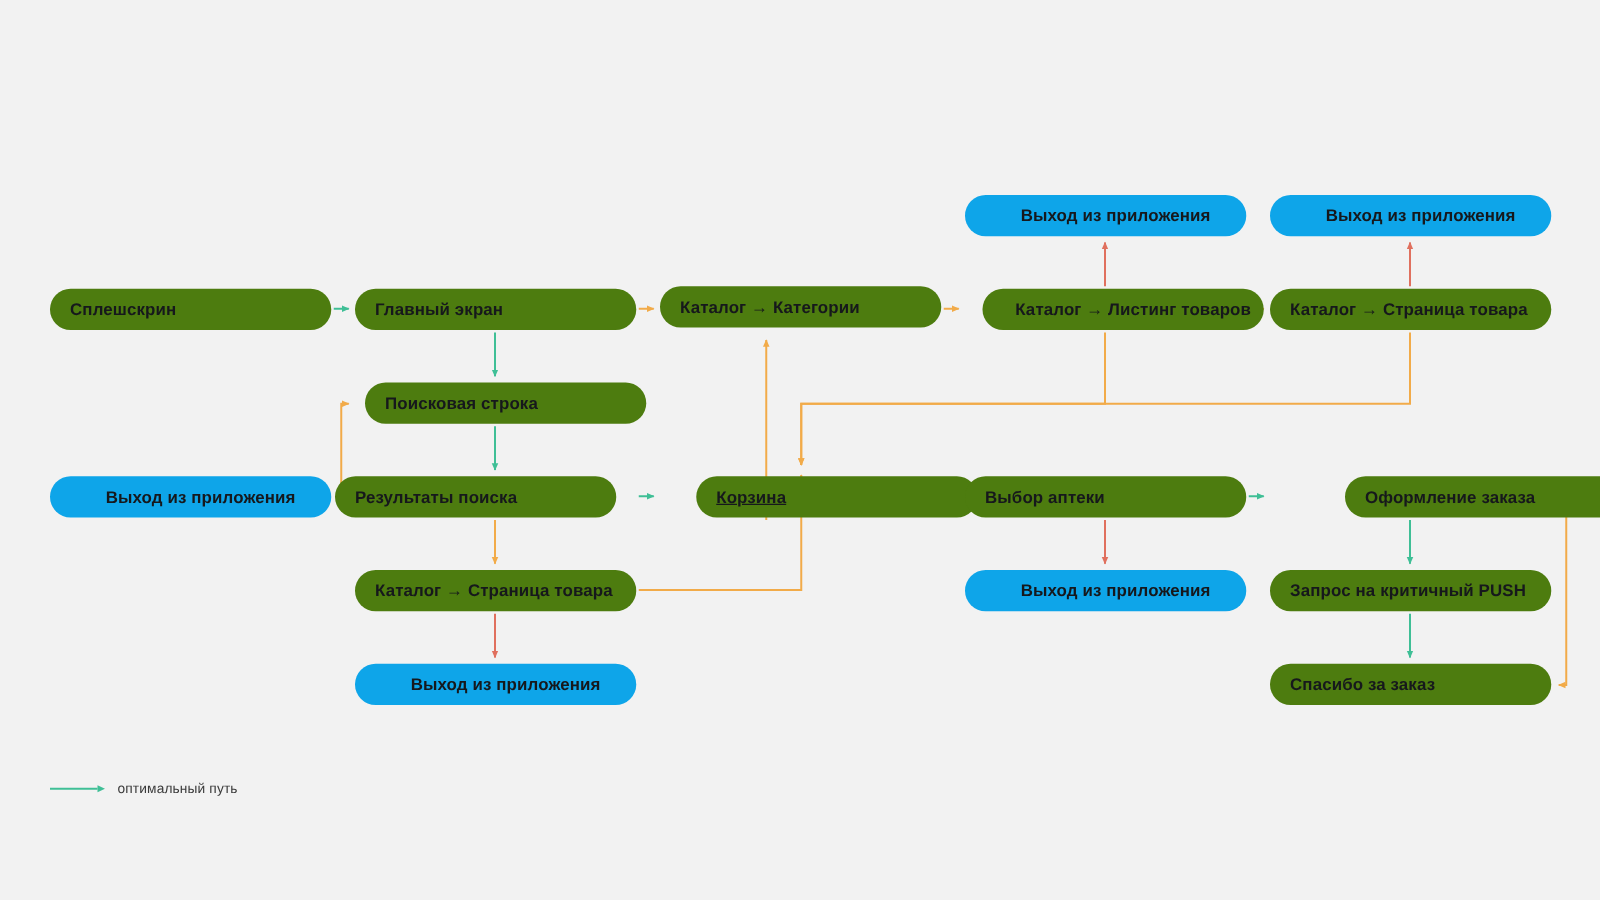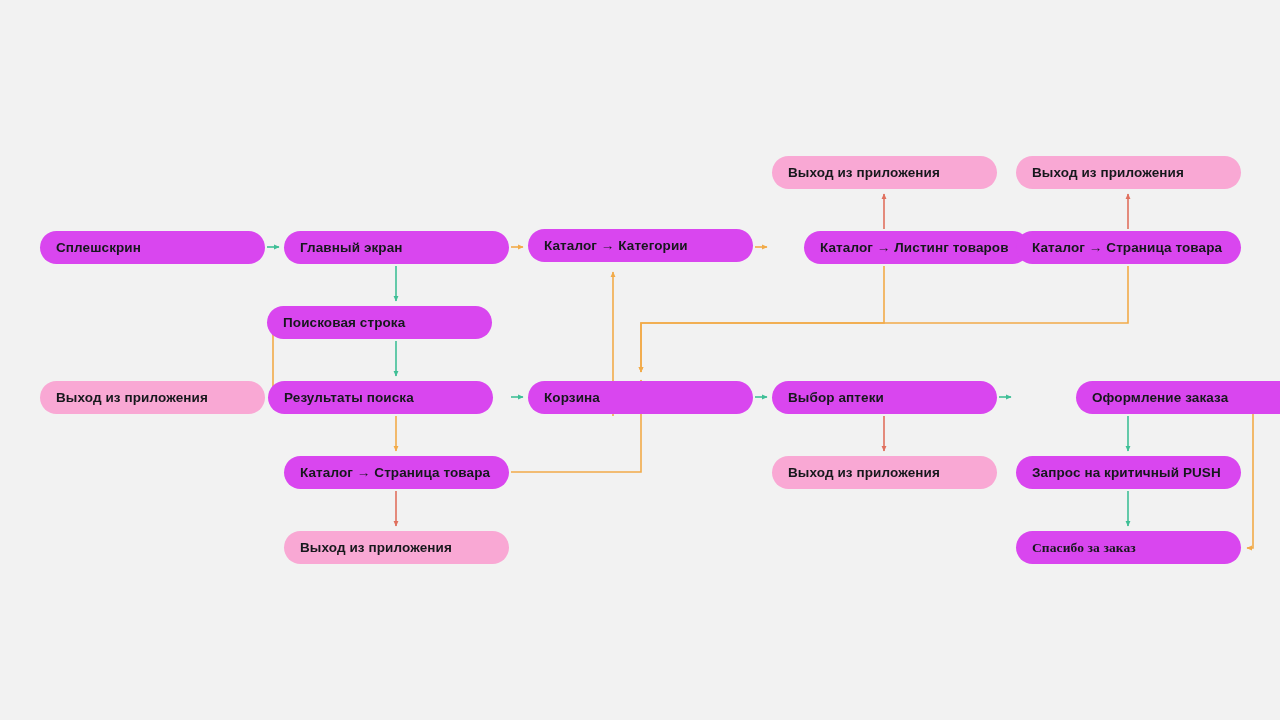--- a/index.html
+++ b/index.html
@@ -33,24 +33,25 @@
     display: flex;
     align-items: center;
     padding-left: 16px;
     font-size: 13.5px;
     font-weight: bold;
     color: #16181c;
     letter-spacing: 0.1px;
     white-space: nowrap;
   }
   .node.screen {
-    background: #d946ef;
+    background: #4d7c0f;
   }
   .node.exit {
-    background: #f9a8d4;
+    background: #0ea5e9;
+    justify-content: center;
   }
   .legend {
     position: absolute;
     left: 40px;
     top: 620px;
     width: 320px;
   }
   .legend-row {
     display: flex;
     align-items: center;
@@ -116,63 +117,70 @@
   <div id="node-layer">
       <div class="node screen" style="left: 40px; top: 231px; width: 225px; height: 33px;">
         <span>Сплешскрин</span>
       </div>
       <div class="node screen" style="left: 284px; top: 231px; width: 225px; height: 33px; text-align: right;">
         <span>Главный экран</span>
       </div>
       <div class="node screen" style="left: 528px; top: 229px; width: 225px; height: 33px;">
         <span>Каталог → Категории</span>
       </div>
-      <div class="node screen" style="left: 804px; top: 231px; width: 225px; height: 33px;">
+      <div class="node screen" style="left: 786px; top: 231px; width: 225px; height: 33px; justify-content: center;">
         <span>Каталог → Листинг товаров</span>
       </div>
       <div class="node screen" style="left: 1016px; top: 231px; width: 225px; height: 33px;">
         <span>Каталог → Страница товара</span>
       </div>
       <div class="node exit" style="left: 772px; top: 156px; width: 225px; height: 33px;">
         <span>Выход из приложения</span>
       </div>
       <div class="node exit" style="left: 1016px; top: 156px; width: 225px; height: 33px;">
         <span>Выход из приложения</span>
       </div>
-      <div class="node screen" style="left: 267px; top: 306px; width: 225px; height: 33px;">
+      <div class="node screen" style="left: 292px; top: 306px; width: 225px; height: 33px;">
         <span>Поисковая строка</span>
       </div>
       <div class="node screen" style="left: 268px; top: 381px; width: 225px; height: 33px;">
         <span>Результаты поиска</span>
       </div>
       <div class="node exit" style="left: 40px; top: 381px; width: 225px; height: 33px;">
         <span>Выход из приложения</span>
       </div>
-      <div class="node screen" style="left: 528px; top: 381px; width: 225px; height: 33px;">
+      <div class="node screen" style="left: 557px; top: 381px; width: 225px; height: 33px; text-decoration: underline;">
         <span>Корзина</span>
       </div>
       <div class="node screen" style="left: 772px; top: 381px; width: 225px; height: 33px; text-align: right;">
         <span>Выбор аптеки</span>
       </div>
       <div class="node screen" style="left: 1076px; top: 381px; width: 225px; height: 33px;">
         <span>Оформление заказа</span>
       </div>
       <div class="node screen" style="left: 284px; top: 456px; width: 225px; height: 33px;">
         <span>Каталог → Страница товара</span>
       </div>
       <div class="node exit" style="left: 772px; top: 456px; width: 225px; height: 33px;">
         <span>Выход из приложения</span>
       </div>
       <div class="node screen" style="left: 1016px; top: 456px; width: 225px; height: 33px;">
         <span>Запрос на критичный PUSH</span>
       </div>
       <div class="node exit" style="left: 284px; top: 531px; width: 225px; height: 33px;">
         <span>Выход из приложения</span>
       </div>
-      <div class="node screen" style="left: 1016px; top: 531px; width: 225px; height: 33px; font-family: Liberation Serif, serif;">
+      <div class="node screen" style="left: 1016px; top: 531px; width: 225px; height: 33px;">
         <span>Спасибо за заказ</span>
       </div>
     </div>
 
   <div class="legend">
+    <div class="legend-row">
+      <svg class="legend-swatch" viewBox="0 0 46 12">
+        <line x1="0" y1="6" x2="38" y2="6" stroke="#3fbf96" stroke-width="1.6"></line>
+        <path d="M38,3.2 L44,6 L38,8.8 z" fill="#3fbf96"></path>
+      </svg>
+      <span class="legend-label">оптимальный путь</span>
+    </div>
   </div>
 
 </div>
 
 </body></html>

